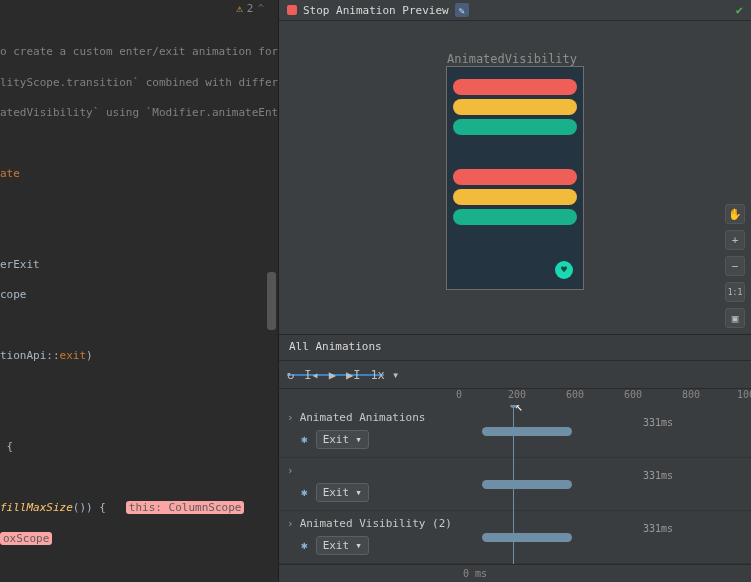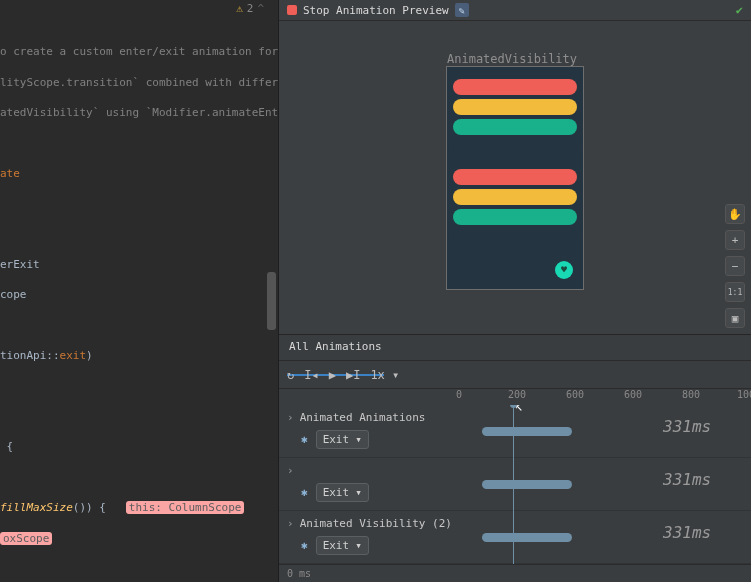--- a/index.html
+++ b/index.html
@@ -155,39 +155,39 @@
     background:#45494b;border:1px solid #5a5f62;border-radius:3px;
     padding:2px 6px;color:#d0d0d0;font-size:11px;cursor:pointer;
   }
   .row-right {
     position:relative; flex:1; height:34px;
   }
   .pill {
     position:absolute; top:16px; height:9px; border-radius:5px;
     background:#6e8fa6;
   }
-  .duration { position:absolute; left:196px; top:6px; color:#9a9a9a; font-size:16px;font-style:italic; }
+  .duration { position:absolute; left:176px; top:6px; color:#9a9a9a; font-size:10px; }
   .playhead {
     position:absolute; top:0; bottom:0; width:1px; background:#6e8fa6;
     left: calc(180px + 54px);
     pointer-events:none;
   }
   .playhead::before {
     content:""; position:absolute; top:-4px; left:-3px;
     width:7px;height:7px;border-radius:50%;background:#6e8fa6;
   }
   .cursor-arrow {
     position:absolute; left:calc(180px + 56px); top:10px;
     font-size:13px; color:#fff; pointer-events:none;
   }
   .footer {
     height:18px;border-top:1px solid #2b2b2b; display:flex;align-items:center;
     padding:0 8px;color:#8a8a8a;font-size:10px;
   }
-  .footer .probe { }
+  .footer .probe { margin-left:176px; }
 </style>
 </head>
 <body>
 
 <div class="editor-pane">
   <div class="editor-top">
     <span class="warn-badge">⚠</span>
     <span>2</span>
     <span class="dim">^</span>
   </div>

